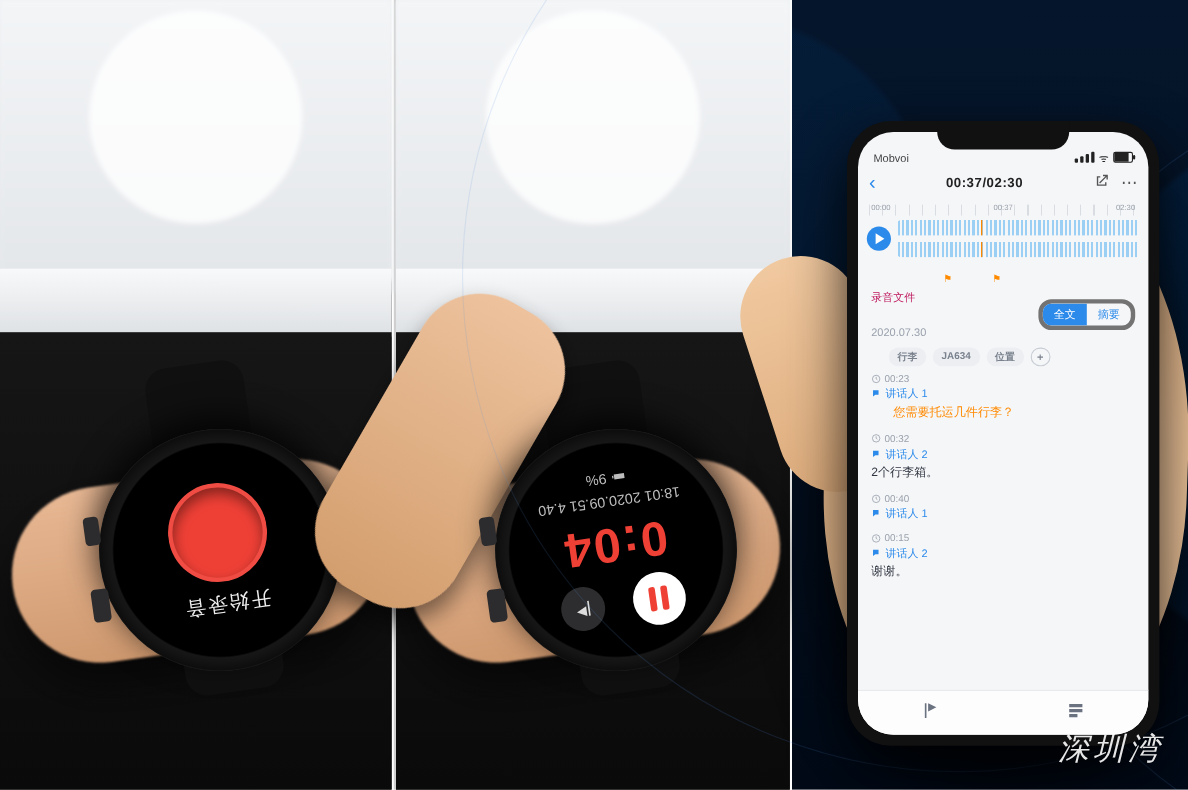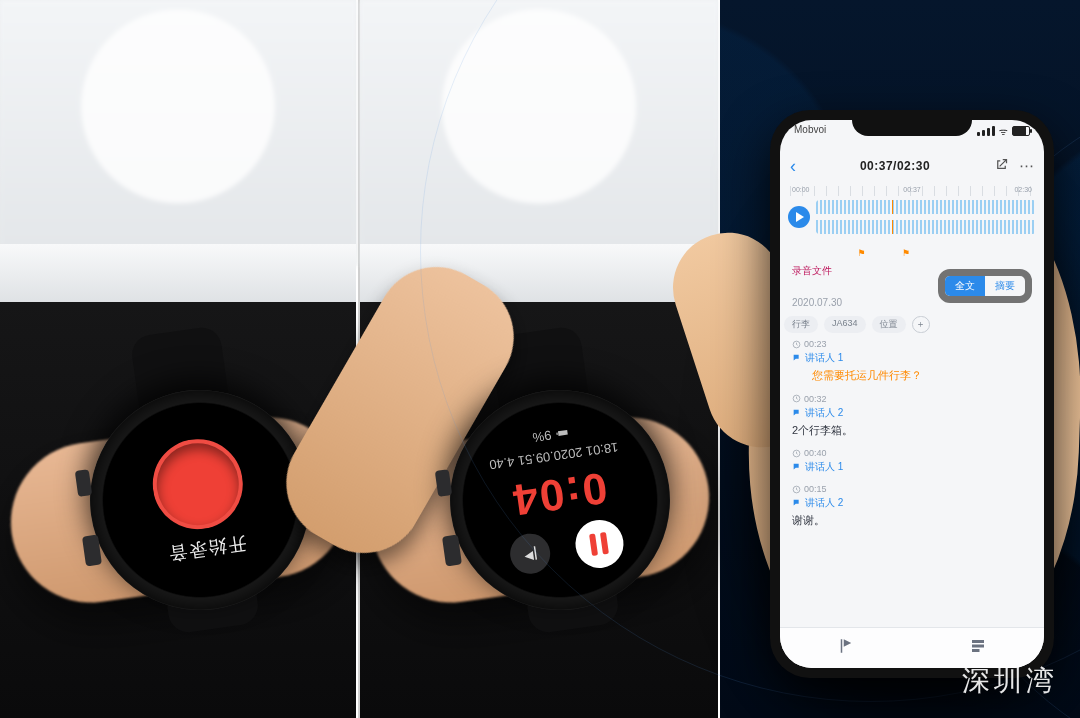--- a/index.html
+++ b/index.html
@@ -71,40 +71,40 @@
           radial-gradient(circle at 140% 50%, rgba(0,86,163,.15) 0 40%, transparent 41%),
           radial-gradient(circle at -20% 30%, rgba(0,86,163,.1) 0 30%, transparent 31%),
           linear-gradient(180deg,#05162c 0%,#020a17 100%);
   }
   
   .arc { position:absolute; border:1px solid rgba(90,150,220,.15); border-radius:50%; }
   .arc1{ width:900px; height:900px; left:-300px; top:-200px;}
   .arc2{ width:700px; height:700px; left:200px;  top:80px;}
 
   .watermark { position:absolute; right:22px; bottom:18px; color:#fff; opacity:.9;
-               font-size:28px; letter-spacing:4px; font-weight:500;}
+               font-size:28px; letter-spacing:4px; font-weight:500;font-style:italic;}
 
   
   .hand { position:absolute; width:330px; height:520px; left:30px; top:155px;
           background:radial-gradient(circle at 70% 60%,#f2cba3,#dcaa7a);
           border-radius:48% 48% 44% 44%; transform:rotate(2deg);
           box-shadow:0 30px 60px #000a;}
   .thumb { position:absolute; width:110px; height:220px; left:-30px; top:230px;
            background:linear-gradient(180deg,#f1c9a0,#dcab7b); border-radius:60px;
            transform:rotate(-18deg);}
 
   
   .phone { position:absolute; width:264px; height:548px; left:50px; top:110px;
            background:#111; border-radius:40px; padding:10px; box-shadow:0 20px 50px #000c;}
   .screen{ position:absolute; inset:10px; background:#f5f6f8; border-radius:32px; overflow:hidden;}
   .notch { position:absolute; top:0; left:50%; transform:translateX(-50%);
            width:120px; height:26px; background:#111; border-radius:0 0 16px 16px; z-index:5;}
 
   
-  .statusbar{ height:26px; display:flex; justify-content:space-between; align-items:flex-start;
+  .statusbar{ height:26px; display:flex; justify-content:space-between; align-items:flex-end;
               font-size:10px; color:#222; padding:4px 14px 0;}
   .carrier{opacity:.85;}
   .sig{display:flex;gap:2px;align-items:flex-end;}
   .sig span{width:3px;background:#222;border-radius:1px;}
   .sig span:nth-child(1){height:4px}.sig span:nth-child(2){height:6px}
   .sig span:nth-child(3){height:8px}.sig span:nth-child(4){height:10px}
   .batt{width:16px;height:8px;border:1px solid #222;border-radius:2px;position:relative;}
   .batt::after{content:"";position:absolute;right:-3px;top:2px;width:2px;height:4px;background:#222;border-radius:1px;}
   .batt i{display:block;height:100%;width:80%;background:#222;}
 
@@ -128,25 +128,25 @@
   .waveform::after{content:"";position:absolute;inset:40% 0;background:#f5f6f8;}
   .cursor{position:absolute;left:34%;top:0;bottom:0;width:2px;background:#ff8a00;}
   .flags{position:absolute;left:0;right:0;bottom:0;height:10px;}
   .flags span{position:absolute;bottom:0;font-size:9px;color:#ff8a00;}
   .flags span::before{content:"⚑";}
 
   .filehdr{padding:6px 12px 2px;display:flex;align-items:center;justify-content:space-between;}
   .filehdr .lh{display:flex;flex-direction:column;}
   .filehdr .name{font-size:10px;font-weight:400;color:#be185d;}
   .filehdr .date{font-size:10px;color:#9aa1ac;margin-top:19px;}
-  .seg{display:flex;border:7px solid #737373;border-radius:12px;overflow:hidden;font-size:10px;}
+  .seg{display:flex;border:4px solid #737373;border-radius:12px;overflow:hidden;font-size:10px;}
   .seg span{padding:3px 10px;color:#2b8aea;}
   .seg .on{background:#2b8aea;color:#fff;}
 
-  .chips{display:flex;gap:6px;padding:6px 4px;}
+  .chips{display:flex;gap:6px;padding:6px 28px;font-weight:bold;}
   .chip{font-size:9px;color:#7a828d;background:#eceef2;border-radius:9px;padding:2px 8px;}
   .chip.add{background:transparent;border:1px solid #c8cdd4;width:16px;text-align:center;padding:1px 0;}
 
   .tlist{padding:0 12px; font-size:11px; color:#2a2e34;}
   .titem{margin-bottom:10px;}
   .tstamp{font-size:9px;color:#9aa1ac;display:flex;align-items:center;gap:3px;}
   .tstamp svg{width:9px;height:9px;fill:#9aa1ac;}
   .tspk{font-size:10px;color:#2b8aea;margin:2px 0 2px;display:flex;align-items:center;gap:3px;}
   .tspk svg{width:10px;height:10px;fill:#2b8aea;}
   .ttxt{font-size:11px;line-height:1.5;color:#303540;}

